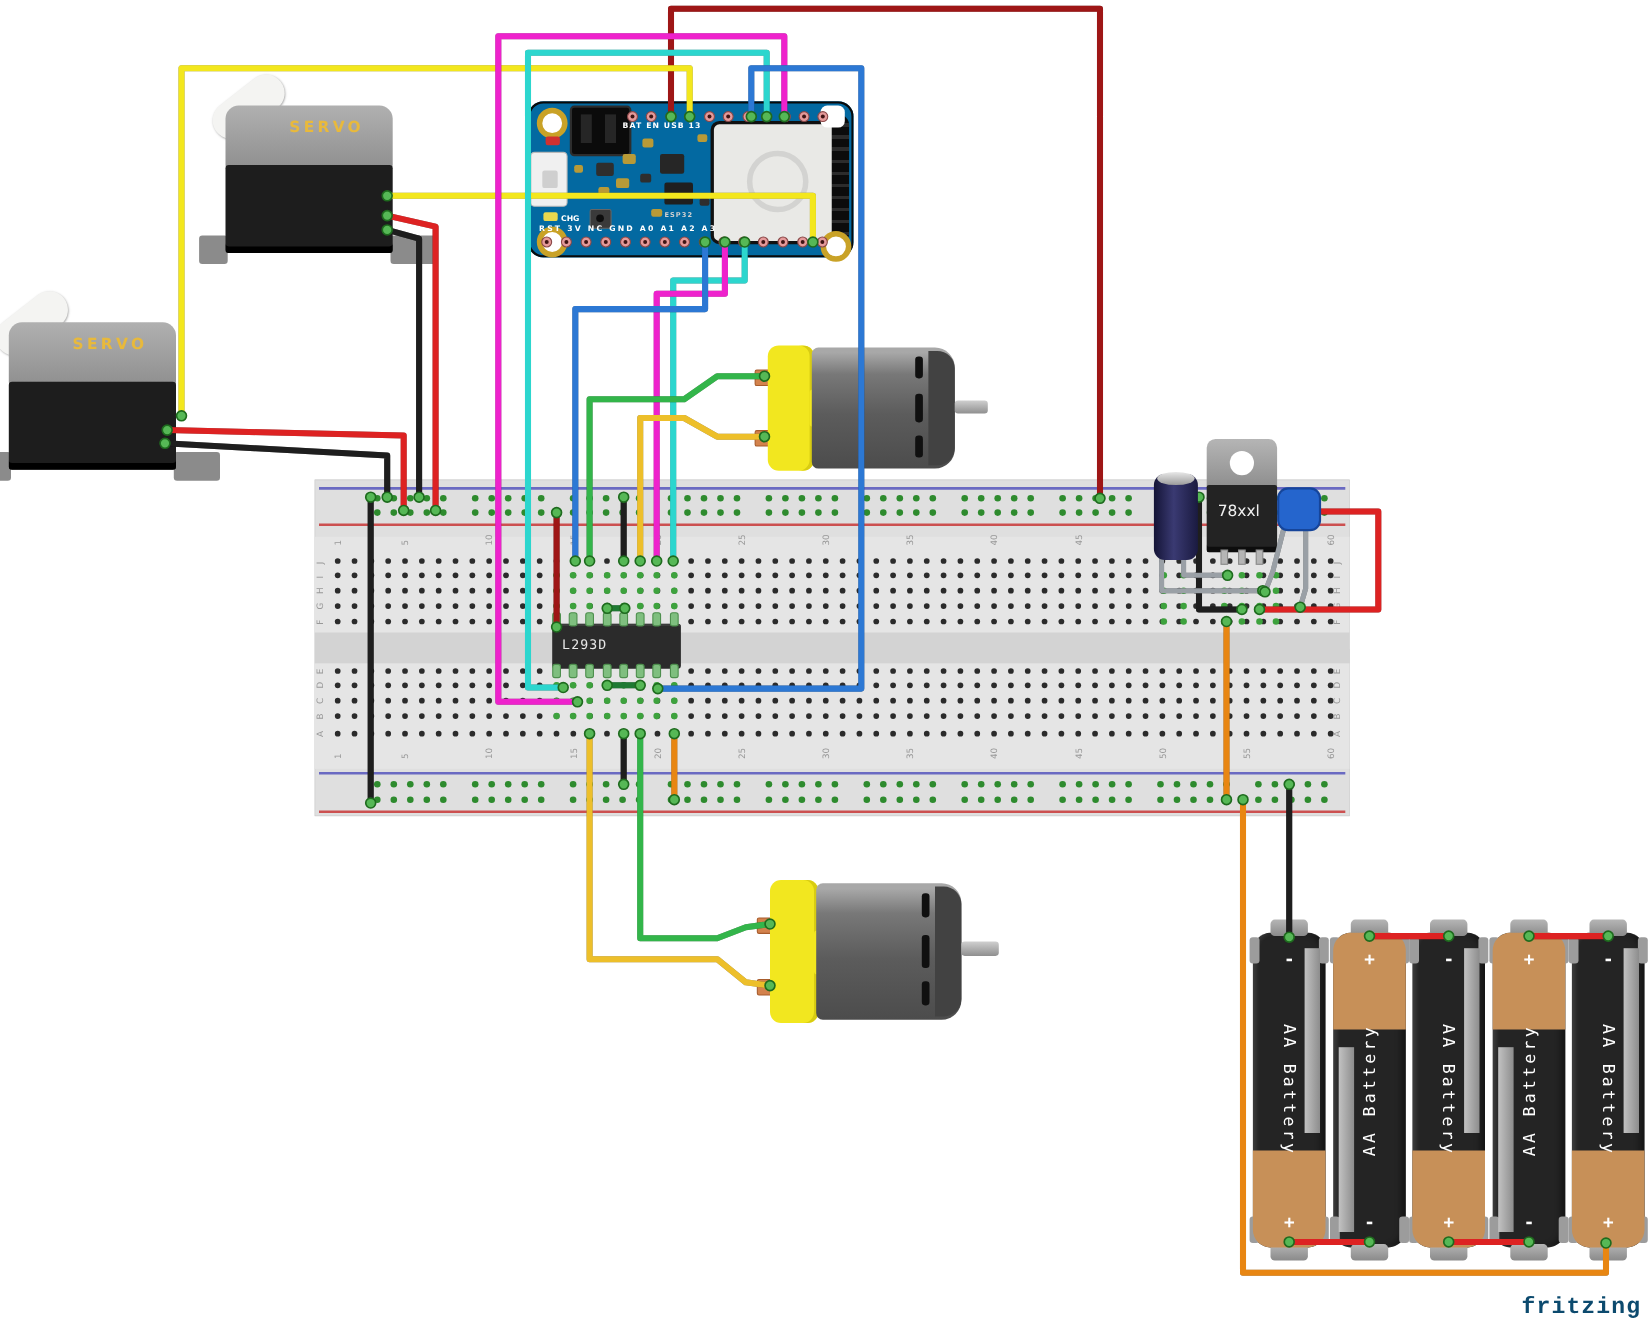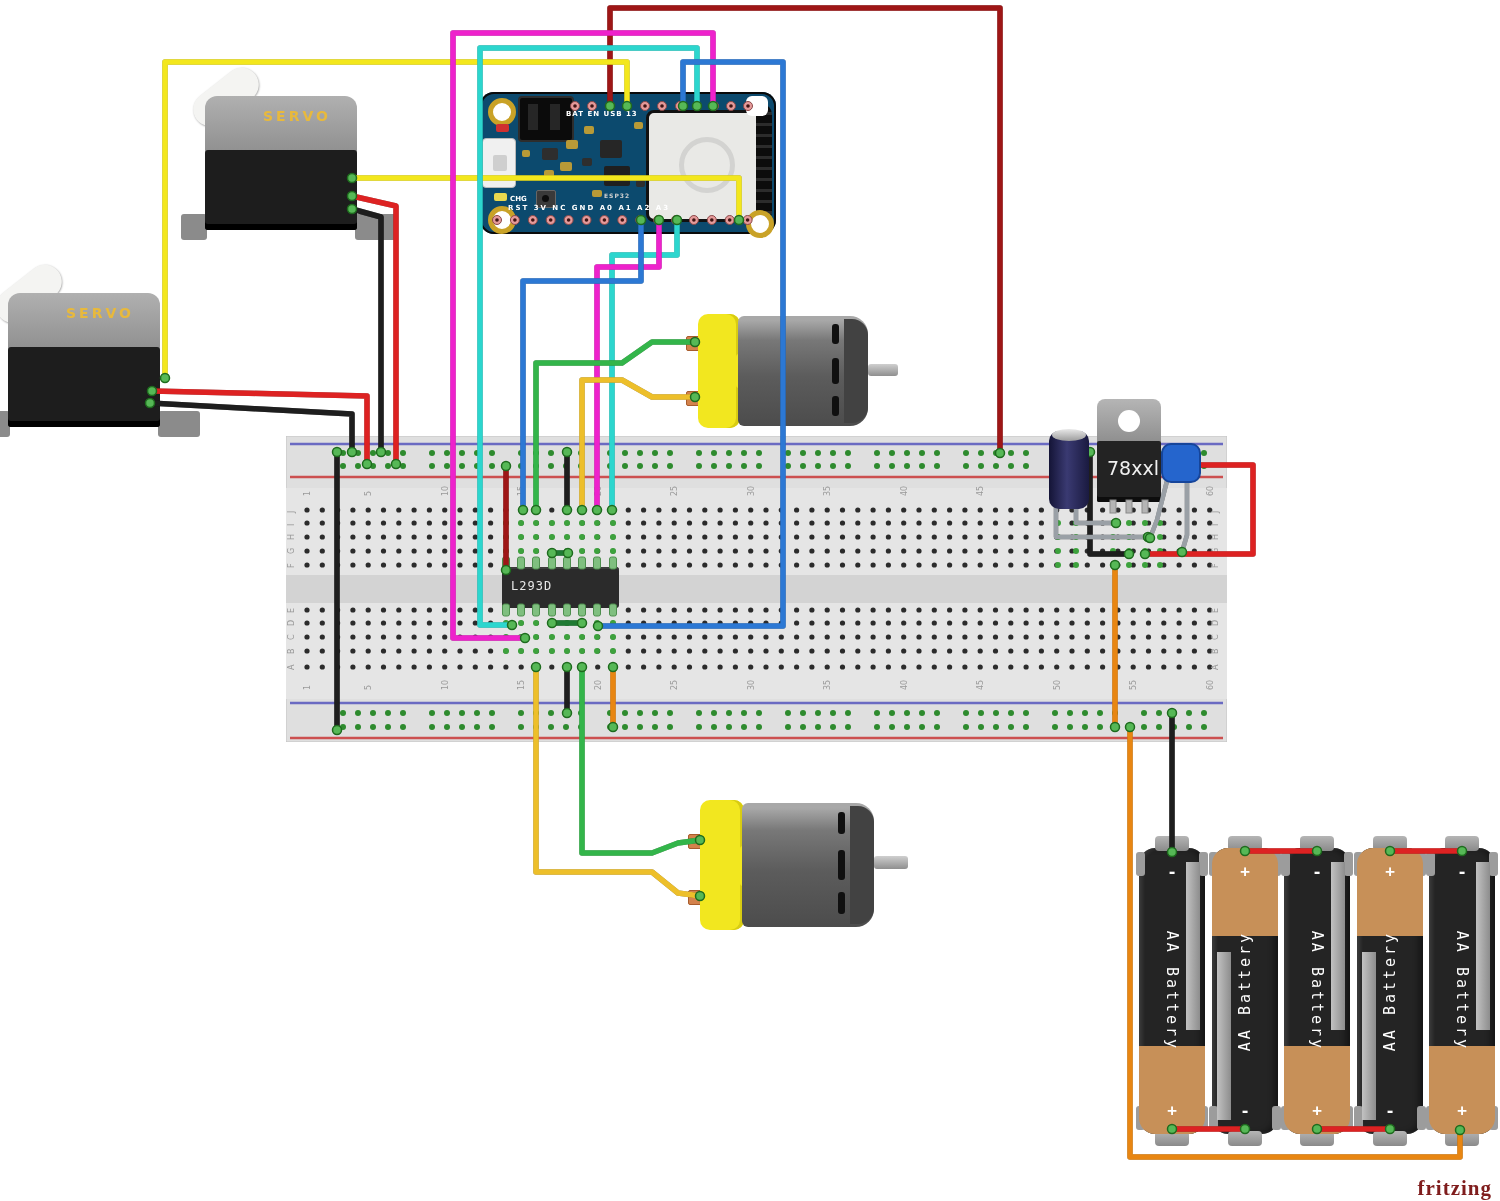--- a/index.html
+++ b/index.html
@@ -24,21 +24,21 @@
   .servo-label{left:58px;top:12px;color:#e8b93c;font-weight:bold;font-size:14px;letter-spacing:3px;font-family:"DejaVu Sans",sans-serif;}
   
   .motor-term{width:20px;height:13px;background:#d3824c;border:1px solid #a85c2c;border-radius:2px;}
   .motor-cap{background:#f2e71f;border-radius:10px;box-shadow:inset -4px 0 0 #d8cc12;}
   .motor-tab{background:#f2e71f;border-radius:3px;}
   .motor-body{background:linear-gradient(#a8a8a8 4%,#787878 22%,#5c5c5c 55%,#4c4c4c);border-radius:6px 18px 18px 6px;}
   .motor-endshade{background:#424242;border-radius:0 16px 16px 0;}
   .motor-shaft{background:linear-gradient(#cfcfcf,#8f8f8f);border-radius:3px;}
   .motor-slot{background:#101010;border-radius:3px;}
   
-  .esp{left:480px;top:92px;width:296px;height:142px;background:#0c4a6e;border-radius:14px;box-shadow:inset 0 0 0 2px #0a0a0a;}
+  .esp{left:480px;top:92px;width:296px;height:142px;background:#0369a1;border-radius:14px;box-shadow:inset 0 0 0 2px #0a0a0a;}
   .esp-module{left:166px;top:18px;width:116px;height:106px;background:#e9e9e6;border:3px solid #111;border-radius:8px;}
   .esp-logo{left:30px;top:24px;width:46px;height:46px;border:5px solid #cfcfcc;border-radius:50%;opacity:.85;}
   .esp-ant{left:276px;top:12px;width:16px;height:118px;background:#0c0c0c;border-radius:0 10px 10px 0;
            background-image:repeating-linear-gradient(#0c0c0c 0 8px,#2c2c2c 8px 11px);}
   .esp-usb{left:2px;top:46px;width:32px;height:48px;background:#f0f0f0;border:1px solid #b9b9b9;border-radius:4px;}
   .esp-usb-slot{left:10px;top:16px;width:14px;height:16px;background:#cfcfcf;border-radius:2px;}
   .esp-jst{left:38px;top:4px;width:52px;height:42px;background:#0b0b0b;border:2px solid #2d2d2d;border-radius:4px;}
   .esp-jst-slot{top:6px;width:10px;height:26px;background:#262626;}
   .gold-ring{width:18px;height:18px;border:5px solid #c9a227;background:#fff;border-radius:50%;}
   .esp-notch{left:266px;top:4px;width:22px;height:20px;background:#fff;border-radius:6px;}
@@ -47,21 +47,21 @@
   .esp-btn-dot{left:5px;top:4px;width:7px;height:7px;background:#0d0d0d;border-radius:50%;}
   .esp-txt{color:#fff;font-size:7px;font-weight:bold;letter-spacing:1px;white-space:nowrap;font-family:"DejaVu Sans",sans-serif;}
   
   .ic{left:502px;top:567px;width:117px;height:41px;background:#2b2b2b;border-radius:3px;box-shadow:inset 0 2px 0 #3c3c3c;z-index:10;}
   .ic-label{left:9px;top:12px;color:#e8e8e8;font-family:"DejaVu Sans Mono",monospace;font-size:12px;letter-spacing:1px;}
   
   .reg{left:1097px;top:399px;width:64px;height:103px;z-index:10;}
   .reg-tab{left:0;top:0;width:64px;height:44px;background:linear-gradient(#b5b5b5,#8e8e8e);border-radius:8px 8px 0 0;}
   .reg-hole{left:21px;top:11px;width:22px;height:22px;background:#fff;border-radius:50%;}
   .reg-body{left:0;top:42px;width:64px;height:61px;background:#232323;border-radius:2px;box-shadow:inset 0 -5px 0 #0d0d0d;}
-  .reg-label{left:10px;top:58px;color:#f0f0f0;font-size:19px;font-family:"DejaVu Sans",sans-serif;}
+  .reg-label{left:10px;top:58px;color:#f0f0f0;font-size:14px;font-family:"DejaVu Sans",sans-serif;}
   
   .cap-elec{left:1049px;top:431px;width:40px;height:78px;background:linear-gradient(90deg,#141436,#3a3a72 45%,#1a1a40);border-radius:10px;z-index:30;}
   .cap-elec-top{left:3px;top:-2px;width:34px;height:12px;background:linear-gradient(#e8e8e8,#9c9c9c);border-radius:50%;}
   .cap-cer{left:1161px;top:443px;width:36px;height:36px;background:#2565cd;border:2px solid #16459a;border-radius:10px;z-index:30;}
   
   .battery{position:absolute;top:848px;width:66px;height:286px;background:#242424;border-radius:16px;z-index:10;
            box-shadow:inset 3px 0 4px rgba(255,255,255,.12), inset -4px 0 6px rgba(0,0,0,.45);}
   .batt-term{position:absolute;left:16px;width:34px;height:15px;background:linear-gradient(#b5b5b5,#8a8a8a);border-radius:4px;}
   .batt-term.t{top:-12px;} .batt-term.b{bottom:-12px;}
   .shoulder{position:absolute;width:9px;height:24px;background:#9c9c9c;border-radius:3px;}
@@ -71,22 +71,22 @@
   .battery.flip .batt-tan{top:0;bottom:auto;border-radius:16px 16px 0 0;}
   .batt-stripe{position:absolute;width:14px;height:168px;background:linear-gradient(90deg,#c2c2c2,#8d8d8d);}
   .battery .batt-stripe{right:5px;top:14px;} .battery.flip .batt-stripe{left:5px;top:104px;}
   .batt-sign{position:absolute;left:0;width:100%;text-align:center;color:#fff;font-size:16px;font-weight:bold;font-family:"DejaVu Sans Mono",monospace;}
   .batt-sign.t{top:14px;} .batt-sign.b{bottom:14px;}
   .batt-label{position:absolute;left:50%;top:50%;transform:translate(-50%,-50%);
               writing-mode:vertical-rl;color:#fff;font-family:"DejaVu Sans Mono",monospace;
               font-size:15px;letter-spacing:3px;white-space:nowrap;}
   .battery.flip .batt-label{transform:translate(-50%,-50%) rotate(180deg);}
   
-  .watermark{position:absolute;right:8px;bottom:0px;color:#7f1d1d;font-size:21px;font-weight:bold;
-             letter-spacing:1px;font-family:Liberation Serif, serif;z-index:40;margin-left:47px;}
+  .watermark{position:absolute;right:8px;bottom:0px;color:#0c4a6e;font-size:21px;font-weight:bold;
+             letter-spacing:1px;font-family:Liberation Mono, monospace;z-index:40;margin-left:47px;}
 </style>
 </head>
 <body>
 
 <div class="canvas">
 
   <div class="board">
     <svg id="board-svg" width="941" height="306">
         <rect x="0" y="0" width="941" height="306" fill="#dfdfdf" stroke="#c3c3c3"></rect>
         <rect x="0" y="52" width="941" height="102" fill="#e5e5e5"></rect>
@@ -1083,21 +1083,21 @@
     <div class="abs gold-ring" style="left:8px;top:6px;"></div>
     <div class="abs gold-ring" style="left:8px;top:114px;"></div>
     <div class="abs gold-ring" style="left:266px;top:118px;"></div>
     <div class="abs esp-notch"></div>
     <div class="abs esp-led" style="left:16px;top:32px;width:13px;height:8px;background:#d03030;"></div>
     <div class="abs esp-led" style="left:14px;top:101px;width:13px;height:8px;background:#ead84e;"></div>
     <div class="abs esp-btn">
       <div class="abs esp-btn-dot"></div>
     </div>
     <div class="abs esp-txt" style="left:86px;top:18px;">BAT EN USB 13</div>
-    <div class="abs esp-txt" style="left:28px;top:112px;letter-spacing:2px;">RST 3V NC GND A0 A1 A2 A3</div>
+    <div class="abs esp-txt" style="left:10px;top:112px;letter-spacing:2px;">RST 3V NC GND A0 A1 A2 A3</div>
     <div class="abs esp-txt" style="left:30px;top:103px;letter-spacing:0;">CHG</div>
     <div class="abs esp-txt" style="left:124px;top:100px;font-size:6px;color:#cfcfcf;">ESP32</div>
   </div>
 
   <div class="comp ic">
     <div class="abs ic-label">L293D</div>
   </div>
 
   <div class="comp reg">
     <div class="abs reg-tab">

